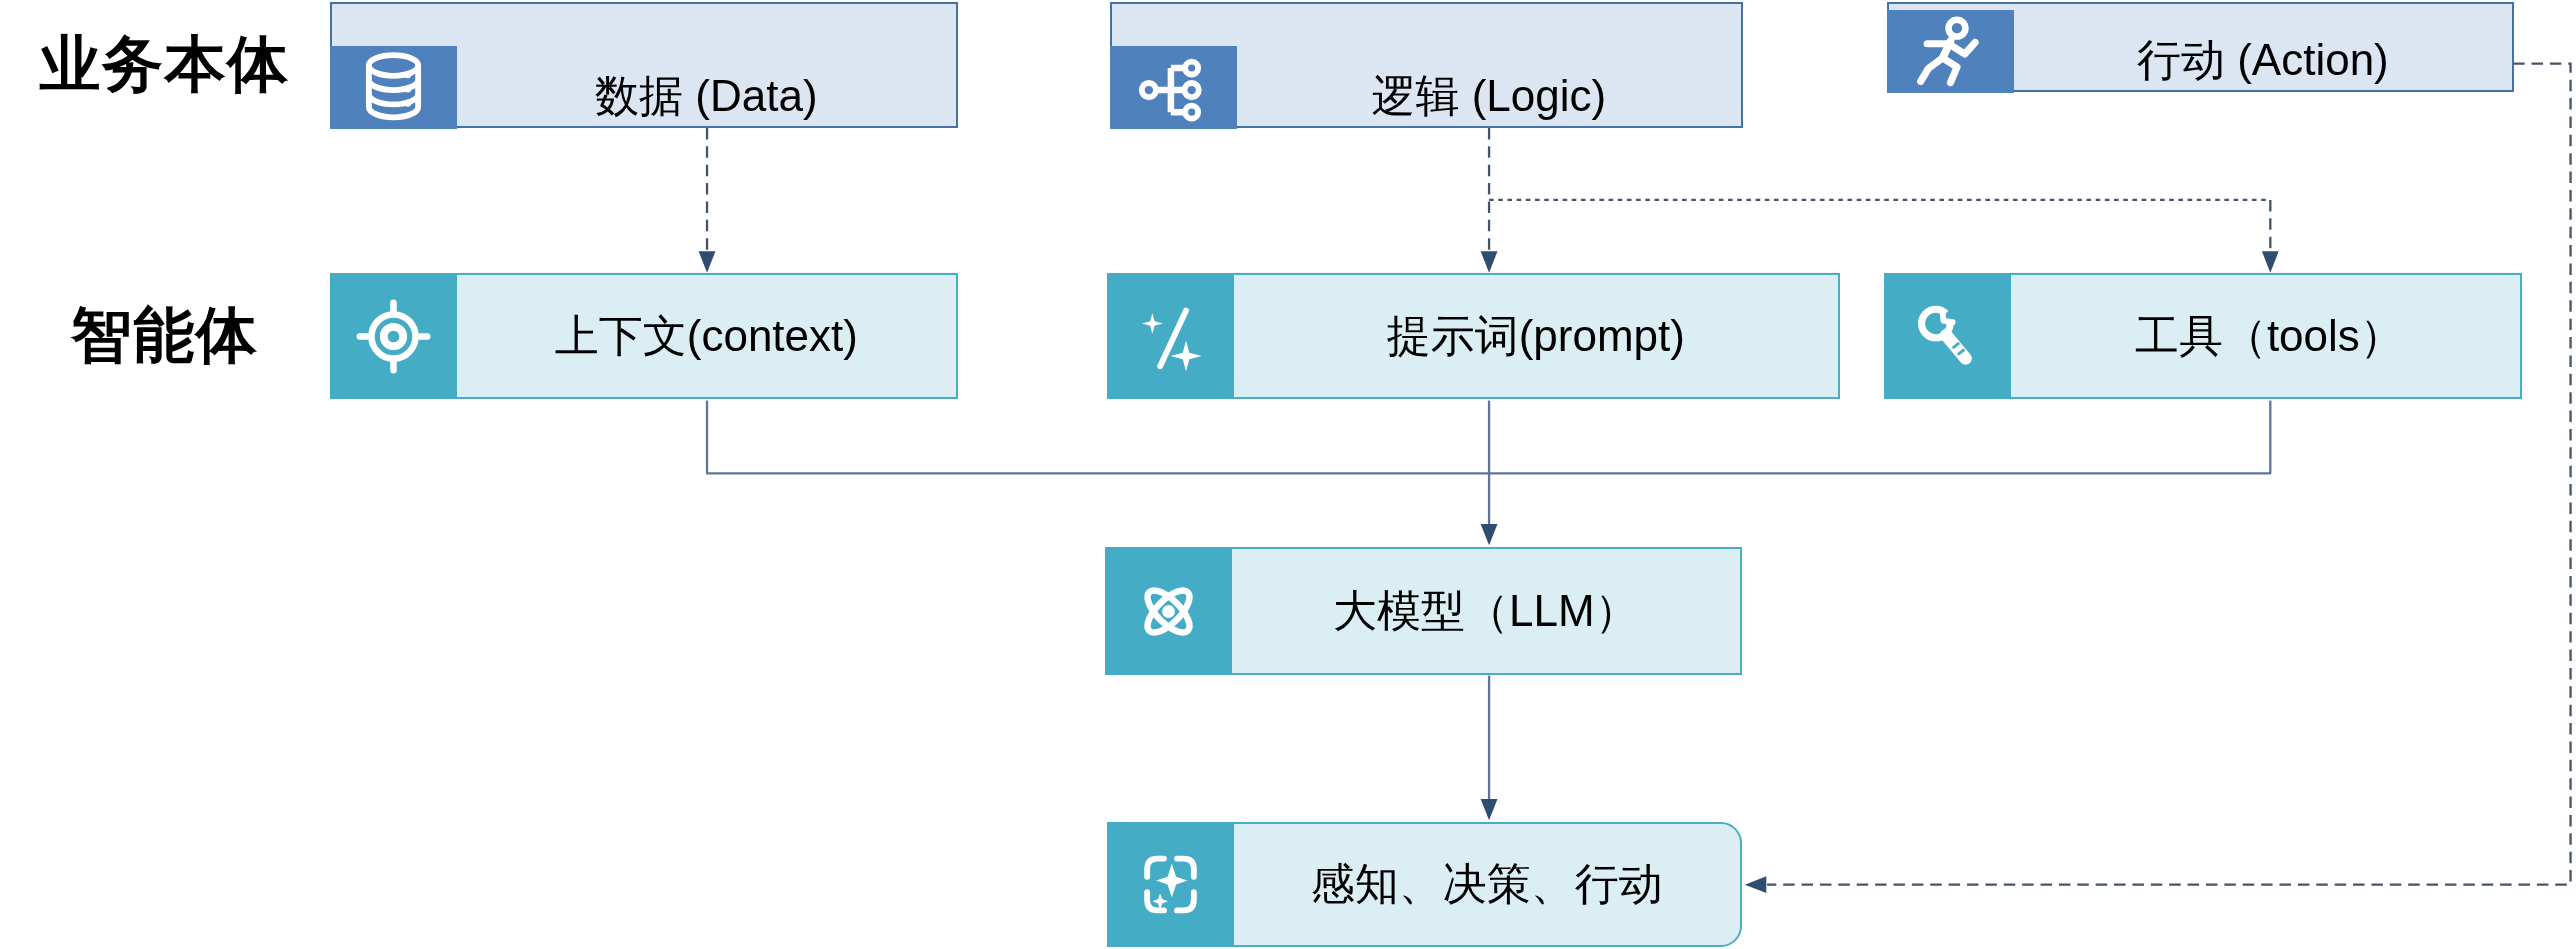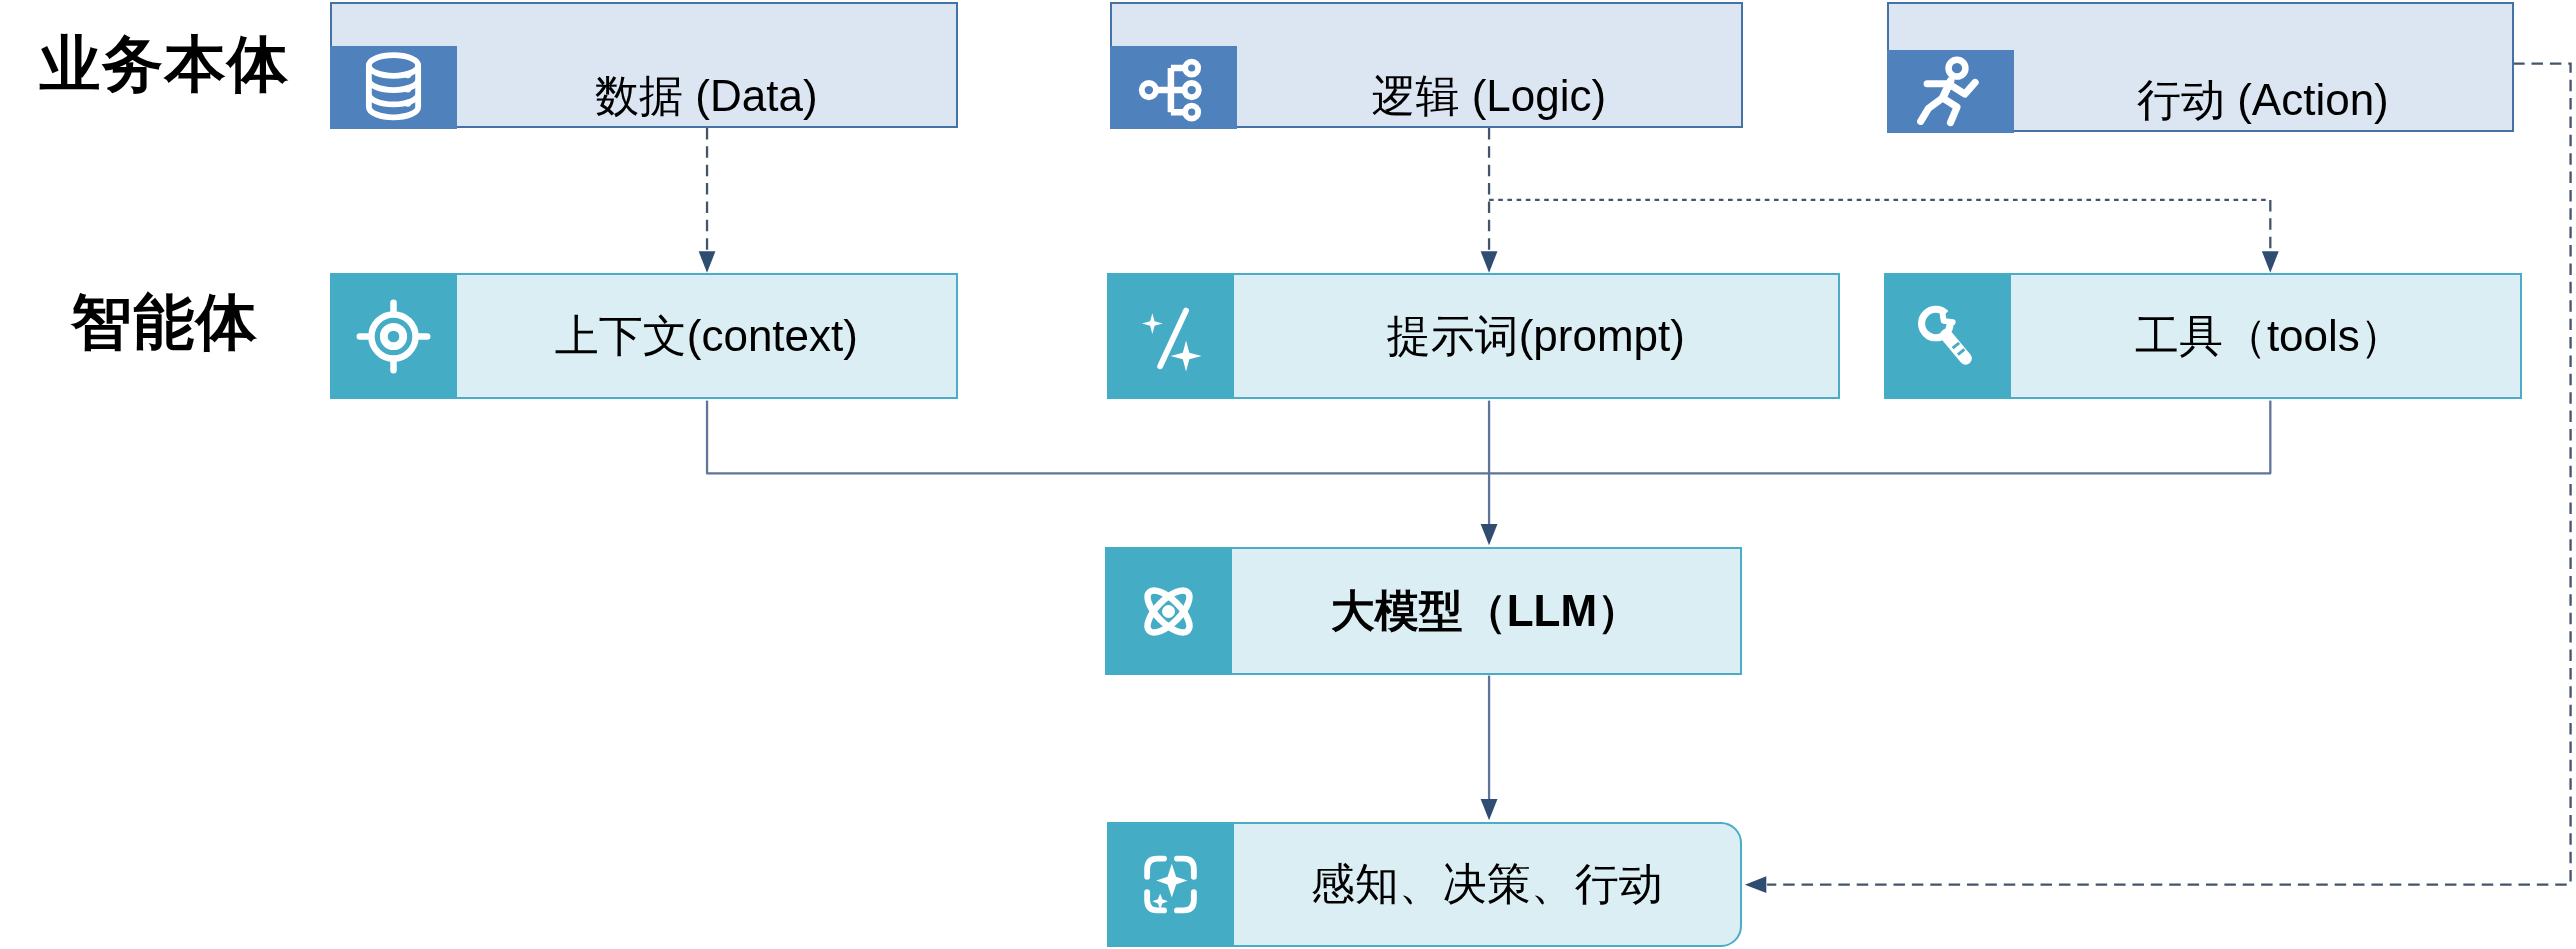--- a/index.html
+++ b/index.html
@@ -27,21 +27,21 @@
     position: absolute;
     display: flex;
     align-items: center;
     justify-content: center;
     font-weight: bold;
     font-size: 61px;
     color: #000000;
     letter-spacing: 1.5px;
   }
   .lbl-business { left: 0; top: 2.3px;   width: 329px; height: 126px; }
-  .lbl-agent    { left: 0; top: 260px; width: 329px; height: 126px; }
+  .lbl-agent    { left: 0; top: 273px; width: 329px; height: 126px; }
 
   .node {
     position: absolute;
     display: flex;
     box-sizing: border-box;
   }
   .node .icon-cell {
     width: 127px;
     flex: 0 0 127px;
     display: flex;
@@ -60,25 +60,25 @@
   }
   
   .node.blue { border: 2.3px solid #4472A4; background: #DCE6F2; align-items: flex-end; }
   .node.blue .icon-cell { background: #4F81BD; margin: -2.3px 0 -2.3px -2.3px; }
   
   .node.teal { border: 2.3px solid #4BACC6; background: #DBEEF4; }
   .node.teal .icon-cell { background: #45ACC5; margin: -2.3px 0 -2.3px -2.3px; }
 
   .n-data    { left: 330px;  top: 2.3px;    width: 628px; height: 126px; }
   .n-logic   { left: 1110px; top: 2.3px;    width: 633px; height: 126px; }
-  .n-action  { left: 1887px; top: 2.3px;    width: 627px; height: 130px; }
+  .n-action  { left: 1887px; top: 2.3px;    width: 627px; height: 90px; }
   .n-context { left: 330px;  top: 273px;  width: 628px; height: 126px; }
   .n-prompt  { left: 1107px; top: 273px;  width: 733px; height: 126px; }
   .n-tools   { left: 1884px; top: 273px;  width: 638px; height: 126px; gap: 8px; }
-  .n-llm     { left: 1105px; top: 547px;  width: 637px; height: 128px; font-weight: bold; }
+  .n-llm     { left: 1105px; top: 547px;  width: 637px; height: 128px; }
   .n-percept { left: 1107px; top: 822px; width: 635px; height: 125px; border-radius: 21px; }
 </style>
 </head>
 <body>
 
 <div class="canvas">
 
   <svg class="connectors" viewBox="0 0 3363 1239">
 
     <path d="M923 167 V328" stroke="#44546A" stroke-width="3" fill="none" stroke-dasharray="15,9"></path>

